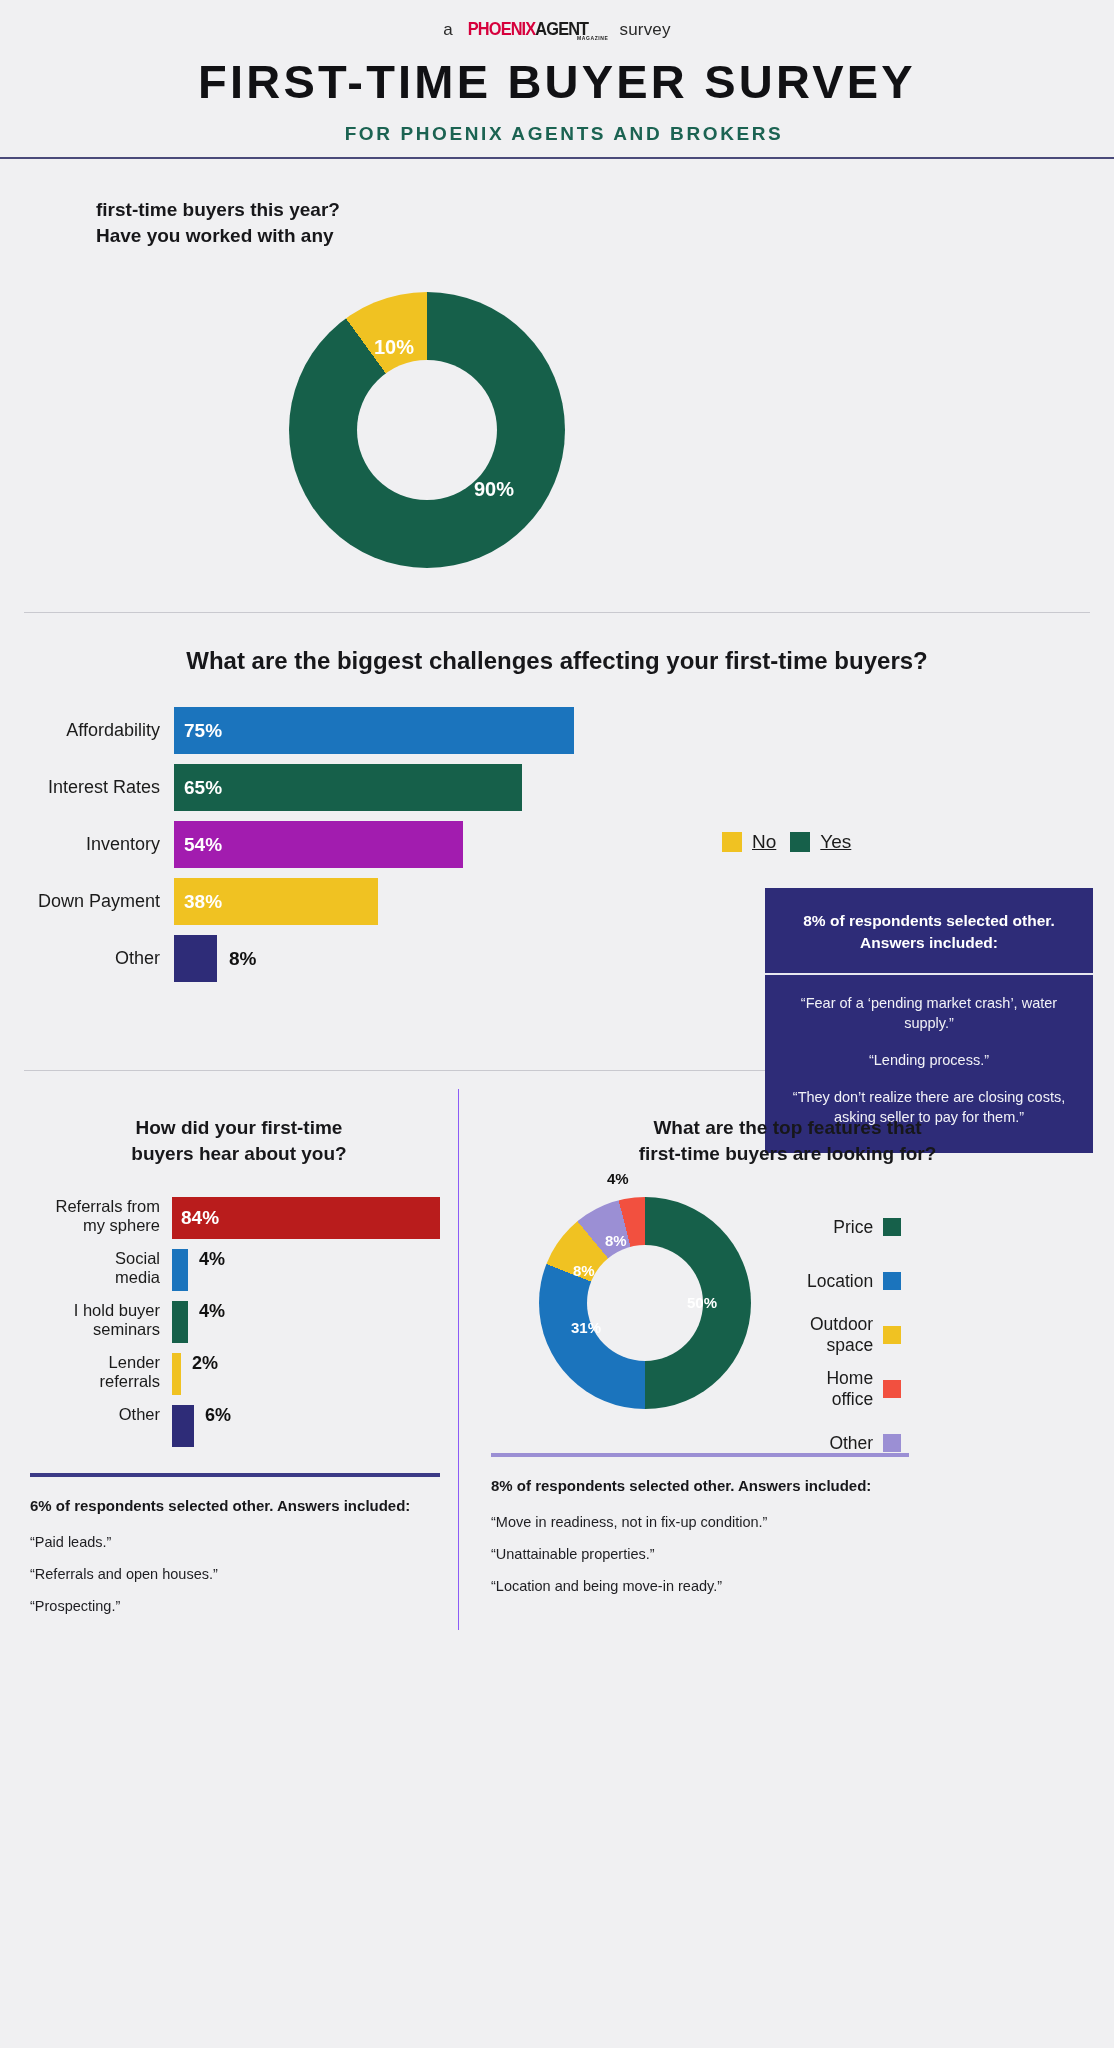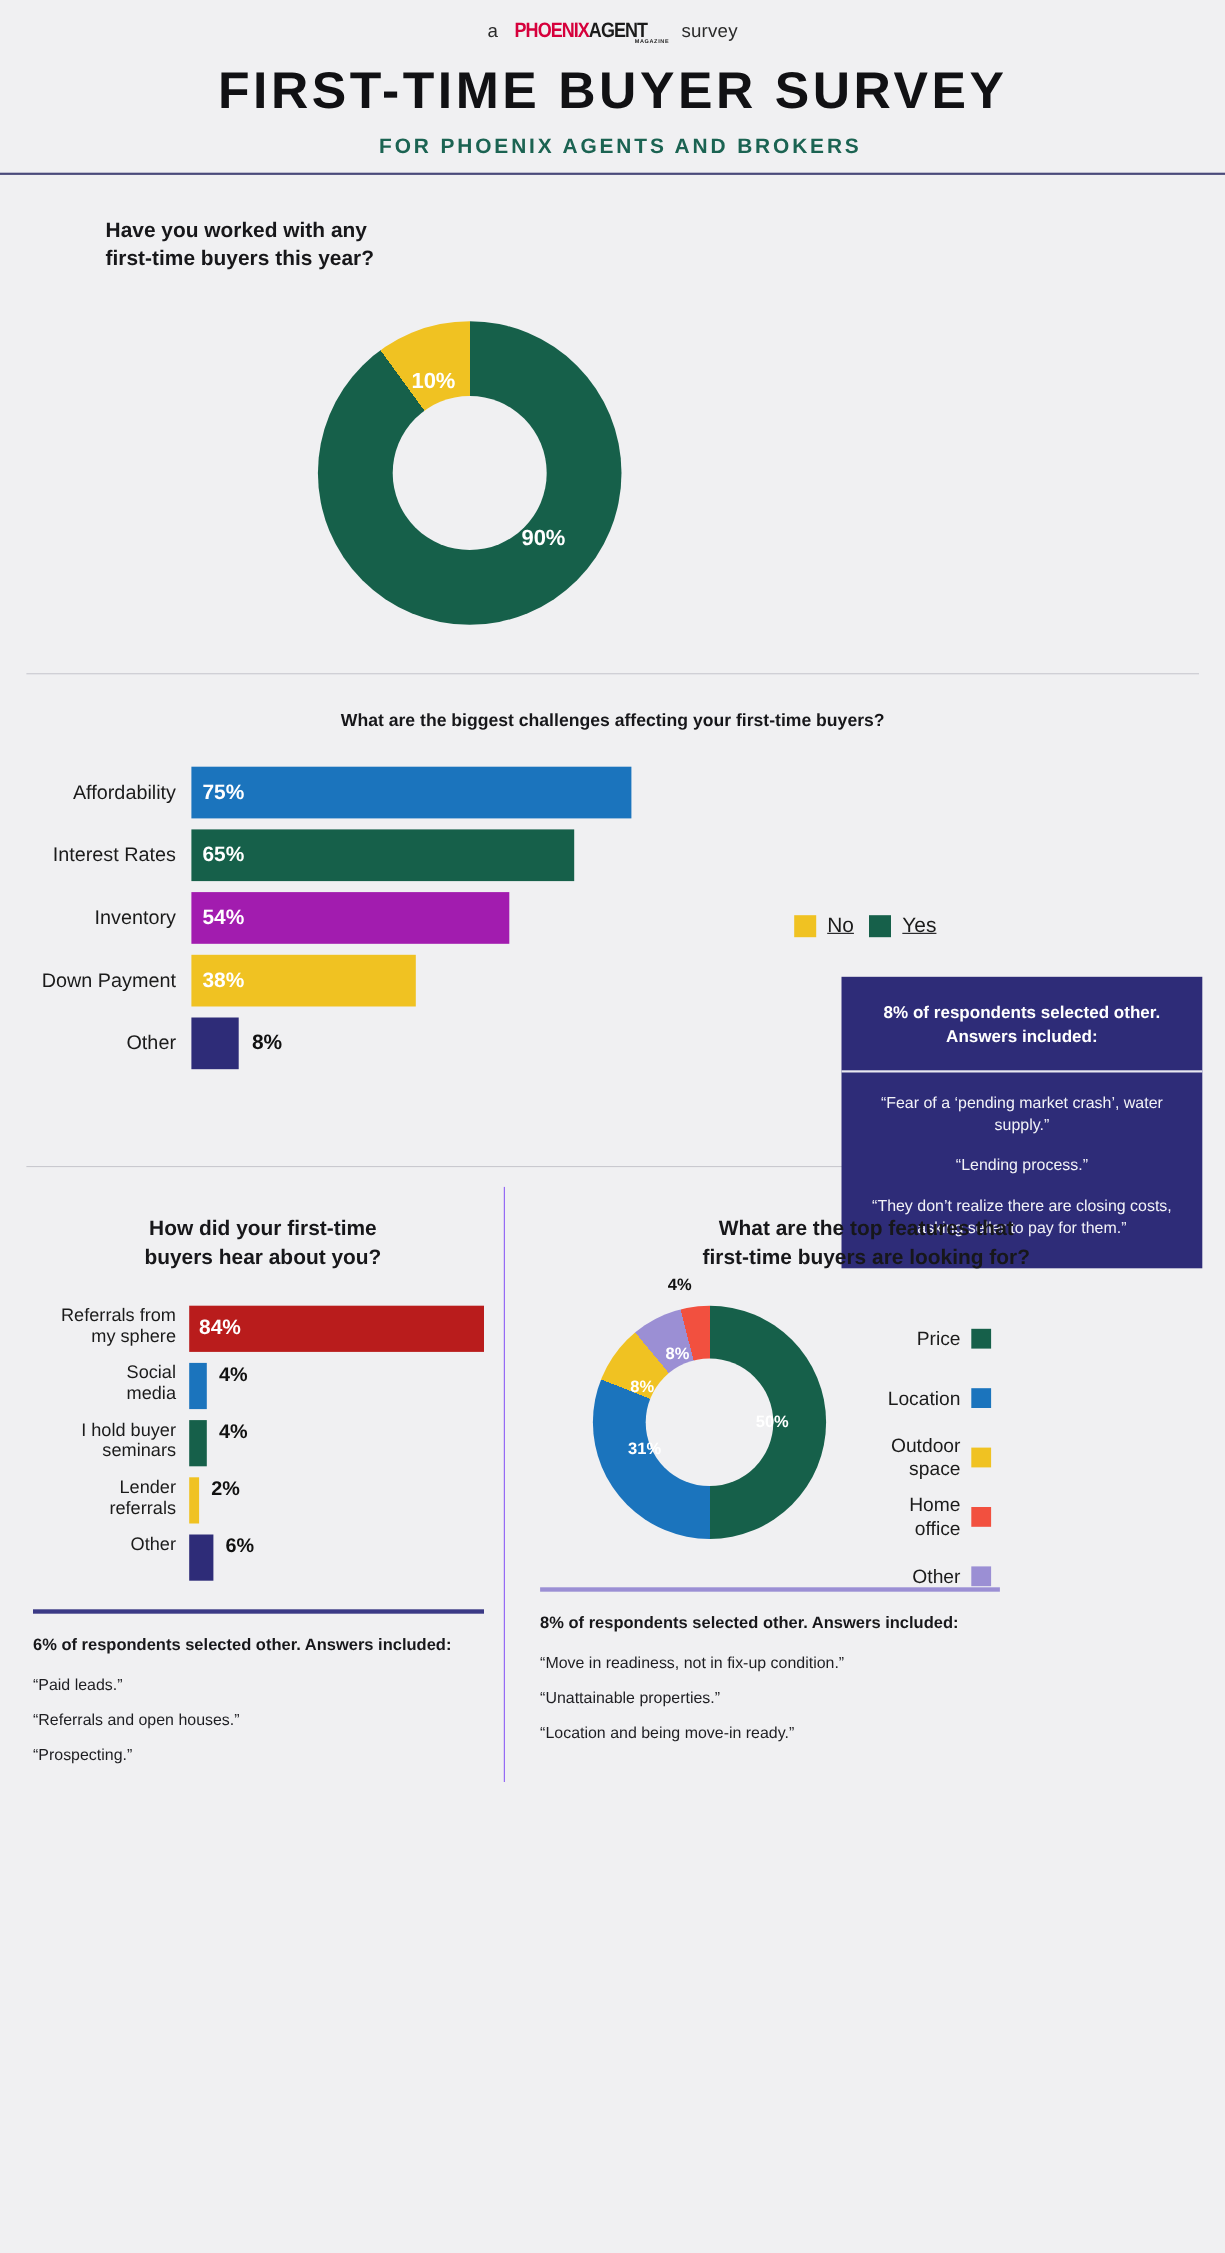--- a/index.html
+++ b/index.html
@@ -102,21 +102,21 @@
   .legend1 .lb { font-size: 19px; color: #1b1b1b; }
 
   .divider-line {
     height: 1px; background: #c9c9cf;
     margin: 0 24px;
   }
 
   
   .section2 { padding-top: 34px; }
   .q2-title {
-    font-size: 16px; font-weight: 700; text-align: center;
+    font-size: 24px; font-weight: 700; text-align: center;
     margin-bottom: 32px;
   }
   .bars2 {
     position: relative;
     margin-left: 14px;
   }
   .bar-row {
     display: flex; align-items: center; margin-bottom: 10px;
     height: 47px;
   }
@@ -227,22 +227,22 @@
     </span>
     <span class="mag">MAGAZINE</span>
     <span class="survey-word">survey</span>
   </div>
   <h1 class="main-title">FIRST-TIME BUYER SURVEY</h1>
   <div class="subtitle">FOR PHOENIX AGENTS AND BROKERS</div>
 </div>
 
 <div class="section1">
   <div class="q1-title">
+    <div>first-time buyers this year?</div>
     <div>Have you worked with any</div>
-    <div>first-time buyers this year?</div>
   </div>
 
   <div class="donut1-wrap">
     <div class="donut1">
       <div class="hole"></div>
     </div>
     <div class="d1-lbl ten">10%</div>
     <div class="d1-lbl ninety">90%</div>
   </div>
 

